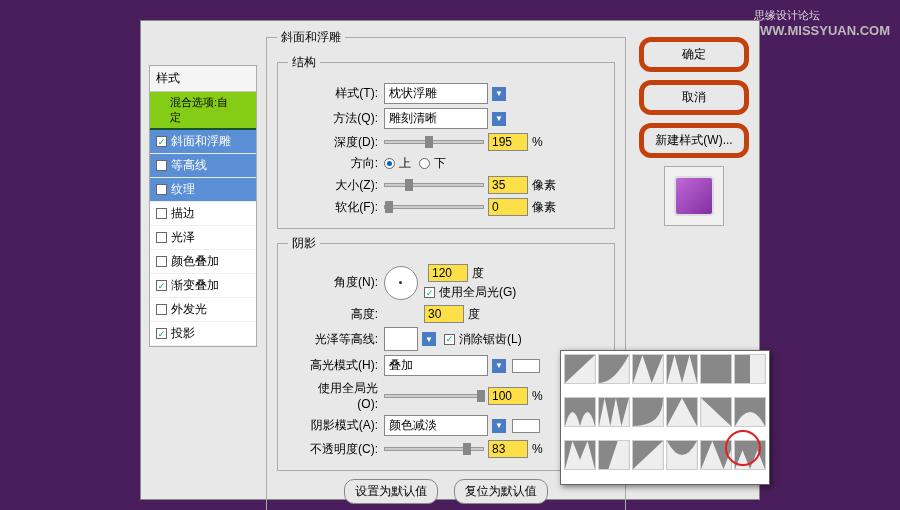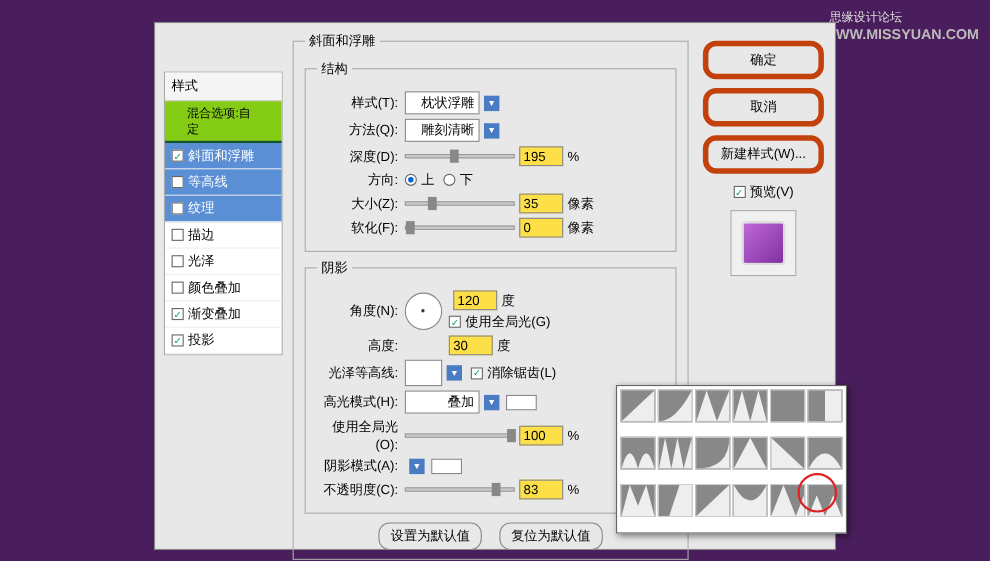--- a/index.html
+++ b/index.html
@@ -11,23 +11,23 @@
 .styles-header { padding: 4px 6px; font-size: 12px; border-bottom: 1px solid #ccc; background: #f5f5f5; }
 .styles-sub { padding: 3px 20px; font-size: 11px; border-bottom: 2px solid #14532d; background: #84cc16; }
 .style-item { padding: 3px 6px; font-size: 12px; display: flex; align-items: center; gap: 4px; border-bottom: 1px solid #eee; }
 .style-item.selected { background: #5a8fd6; color: #fff; }
 .style-item.sub { }
 .cb { width: 11px; height: 11px; border: 1px solid #666; background: #fff; display: inline-flex; align-items: center; justify-content: center; font-size: 9px; color: #0a5; }
 .cb.checked::before { content: "✓"; }
 .main-area { position: absolute; left: 125px; top: 8px; width: 360px; }
 fieldset { border: 1px solid #aaa; padding: 8px 10px; margin-bottom: 6px; font-size: 12px; }
 legend { font-size: 12px; padding: 0 4px; }
-.row { display: flex; align-items: center; margin: 4px 0; font-size: 12px; }
+.row { display: flex; align-items: center; margin: 4px 16px; font-size: 12px; }
 .row-label { width: 80px; text-align: right; padding-right: 6px; }
-.dropdown { background: #fff; border: 1px solid #888; padding: 1px 4px; width: 68px; display: inline-flex; align-items: center; justify-content: flex-end; font-size: 12px; }
+.dropdown { background: #fff; border: 1px solid #888; padding: 1px 4px; width: 104px; display: inline-flex; align-items: center; justify-content: flex-start; font-size: 12px; }
 .dd-btn { width: 14px; height: 14px; background: #4a7cc4; display: inline-flex; align-items: center; justify-content: center; color: #fff; font-size: 8px; margin-left: 4px; }
 .slider { width: 100px; height: 4px; background: #ccc; border: 1px solid #999; position: relative; }
 .slider-thumb { position: absolute; width: 8px; height: 12px; background: #888; top: -5px; }
 .num-input { width: 40px; border: 1px solid #888; background: #fde047; padding: 1px 3px; font-size: 12px; margin: 0 4px; }
 .unit { font-size: 12px; }
 .radio { width: 11px; height: 11px; border: 1px solid #666; border-radius: 50%; background: #fff; display: inline-flex; align-items: center; justify-content: center; }
 .radio.checked::before { content: ""; width: 5px; height: 5px; background: #06c; border-radius: 50%; }
 .angle-dial { width: 34px; height: 34px; border: 1px solid #888; border-radius: 50%; background: #fff; position: relative; }
 .angle-dot { position: absolute; width: 3px; height: 3px; background: #333; border-radius: 50%; top: 14px; left: 14px; }
 .contour-box { width: 34px; height: 24px; border: 1px solid #888; background: #fff; display: inline-block; }
@@ -78,20 +78,24 @@
         </div>
         <div class="style-item">
           <span class="cb"></span>
           <span>颜色叠加</span>
         </div>
         <div class="style-item">
           <span class="cb checked"></span>
           <span>渐变叠加</span>
         </div>
         <div class="style-item">
+          <span class="cb"></span>
+          <span>外发光</span>
+        </div>
+        <div class="style-item">
           <span class="cb checked"></span>
           <span>投影</span>
         </div>
       </div>
   </div>
 
   <div class="main-area">
     <fieldset>
       <legend>斜面和浮雕</legend>
       <fieldset>
@@ -184,20 +188,23 @@
         <div class="row">
           <span class="row-label">使用全局光(O):</span>
           <span class="slider">
               <span class="slider-thumb" style="left:92px"></span>
             </span>
           <input class="num-input" value="100" style="">
           <span class="unit">%</span>
         </div>
         <div class="row">
           <span class="row-label">阴影模式(A):</span>
+          <span class="dropdown">
+              <span>颜色减淡</span>
+            </span>
             <span class="dd-btn">▼</span>
           <span class="color-sw" style="margin-left:6px"></span>
         </div>
         <div class="row">
           <span class="row-label">不透明度(C):</span>
           <span class="slider">
               <span class="slider-thumb" style="left:78px"></span>
             </span>
           <input class="num-input" value="83" style="">
           <span class="unit">%</span>
@@ -207,24 +214,20 @@
         <button>设置为默认值</button>
         <button>复位为默认值</button>
       </div>
     </fieldset>
   </div>
 
   <div class="right-panel">
     <button class="action-btn">确定</button>
     <button class="action-btn">取消</button>
     <button class="action-btn">新建样式(W)...</button>
-    <div class="preview-row">
-      <span class="cb checked"></span>
-      <span>预览(V)</span>
-    </div>
     <div class="preview-img">
         <div class="preview-inner"></div>
       </div>
   </div>
 
 </div>
 
 <div class="contour-popup">
 <div class="contour-cell"><svg viewBox="0 0 32 30">
         <path d="M0,30 L32,0 L32,30 L0,30 Z" fill="#eee"></path>

